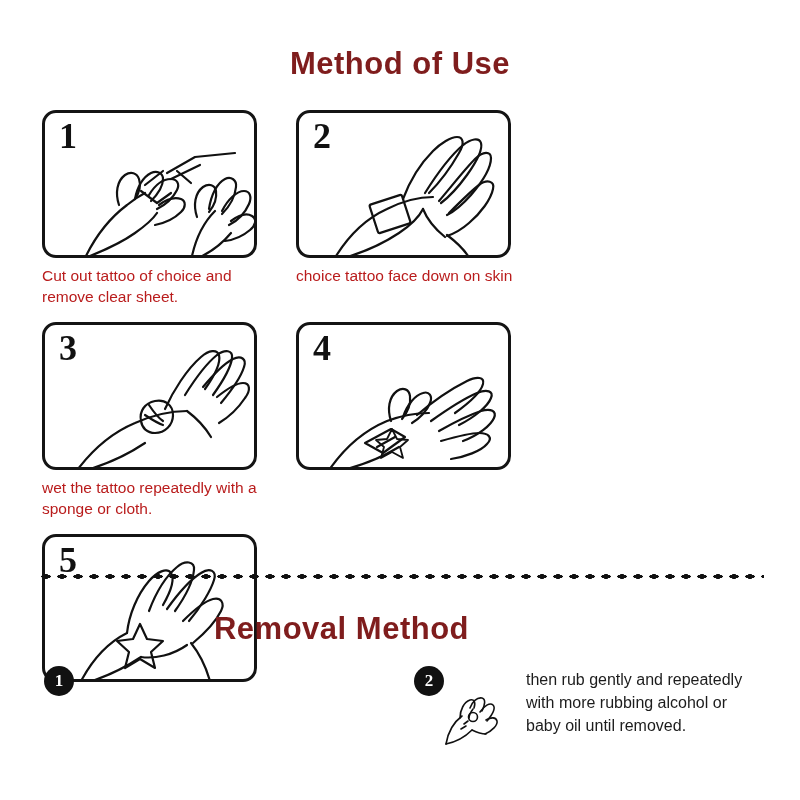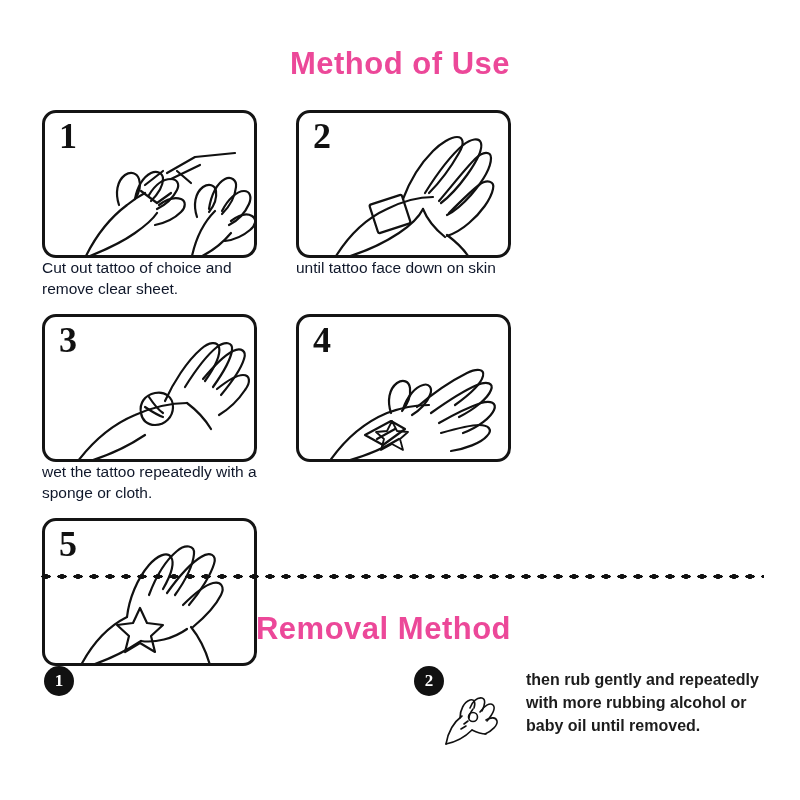--- a/index.html
+++ b/index.html
@@ -21,34 +21,33 @@
     height: 800px;
     box-sizing: border-box;
   }
 
   
   .title {
     text-align: center;
     font-size: 31px;
     font-weight: bold;
     letter-spacing: 0.5px;
-    color: #ec4899;
+    color: #7f1d1d;
   }
   #use-title {
     position: absolute;
     top: 46px;
     left: 0;
     width: 800px;
   }
   #removal-title {
     position: absolute;
     top: 611px;
     left: 0;
     width: 683px;
-    padding-left: 42px;
   }
 
   
   .steps {
     position: absolute;
     top: 110px;
     left: 42px;
     width: 720px;
     display: flex;
     flex-wrap: wrap;
@@ -79,24 +78,25 @@
     color: #111;
     line-height: 1.1;
     z-index: 3;
   }
   .panel svg {
     position: absolute;
     top: 0;
     left: 0;
   }
   .caption {
+    margin-top: 8px;
     width: 225px;
     font-size: 15.5px;
     line-height: 1.35;
-    color: #0f172a;
+    color: #b91c1c;
   }
 
   
   .divider {
     position: absolute;
     top: 573px;
     left: 38px;
     width: 726px;
     height: 7px;
     background-image: radial-gradient(#111 42%, transparent 45%);
@@ -131,21 +131,20 @@
     display: flex;
     align-items: center;
     justify-content: center;
     flex: 0 0 auto;
     margin-top: 0px;
     margin-left: 6px;
   }
   .removal-body {
     position: relative;
     margin-left: 4px;
-    font-weight: bold;
   }
   .hand-mini {
     position: absolute;
     left: -8px;
     top: 28px;
   }
   .removal-text {
     font-size: 16px;
     line-height: 1.45;
     color: #1c1c1c;
@@ -212,21 +211,21 @@
             <path d="M150 100 C 160 90, 172 78, 180 72 C 188 66, 196 68, 194 76 C 192 86, 182 100, 170 110 C 162 117, 154 121, 148 123"></path>
 
             <path d="M148 122 C 156 128, 166 136, 172 148"></path>
             <path d="M124 96 C 128 106, 136 116, 146 124"></path>
 
             <path d="M62 160"></path>
             <rect x="74" y="86" width="34" height="30" rx="2" transform="rotate(-18 91 101)"></rect>
           </g>
         </svg>
       </div>
-      <div class="caption">until tattoo face down on skin</div>
+      <div class="caption">choice tattoo face down on skin</div>
     </div>
 
     <div class="step">
       <div class="panel">
         <div class="panel-number">3</div>
         <svg width="215" height="148" viewBox="0 0 215 148">
           <g fill="none" stroke="#111" stroke-width="2.2" stroke-linecap="round" stroke-linejoin="round">
 
             <path d="M30 148 C 46 126, 66 108, 90 98 C 108 90, 126 86, 142 86"></path>
             <path d="M30 148 C 56 142, 82 130, 100 118"></path>

